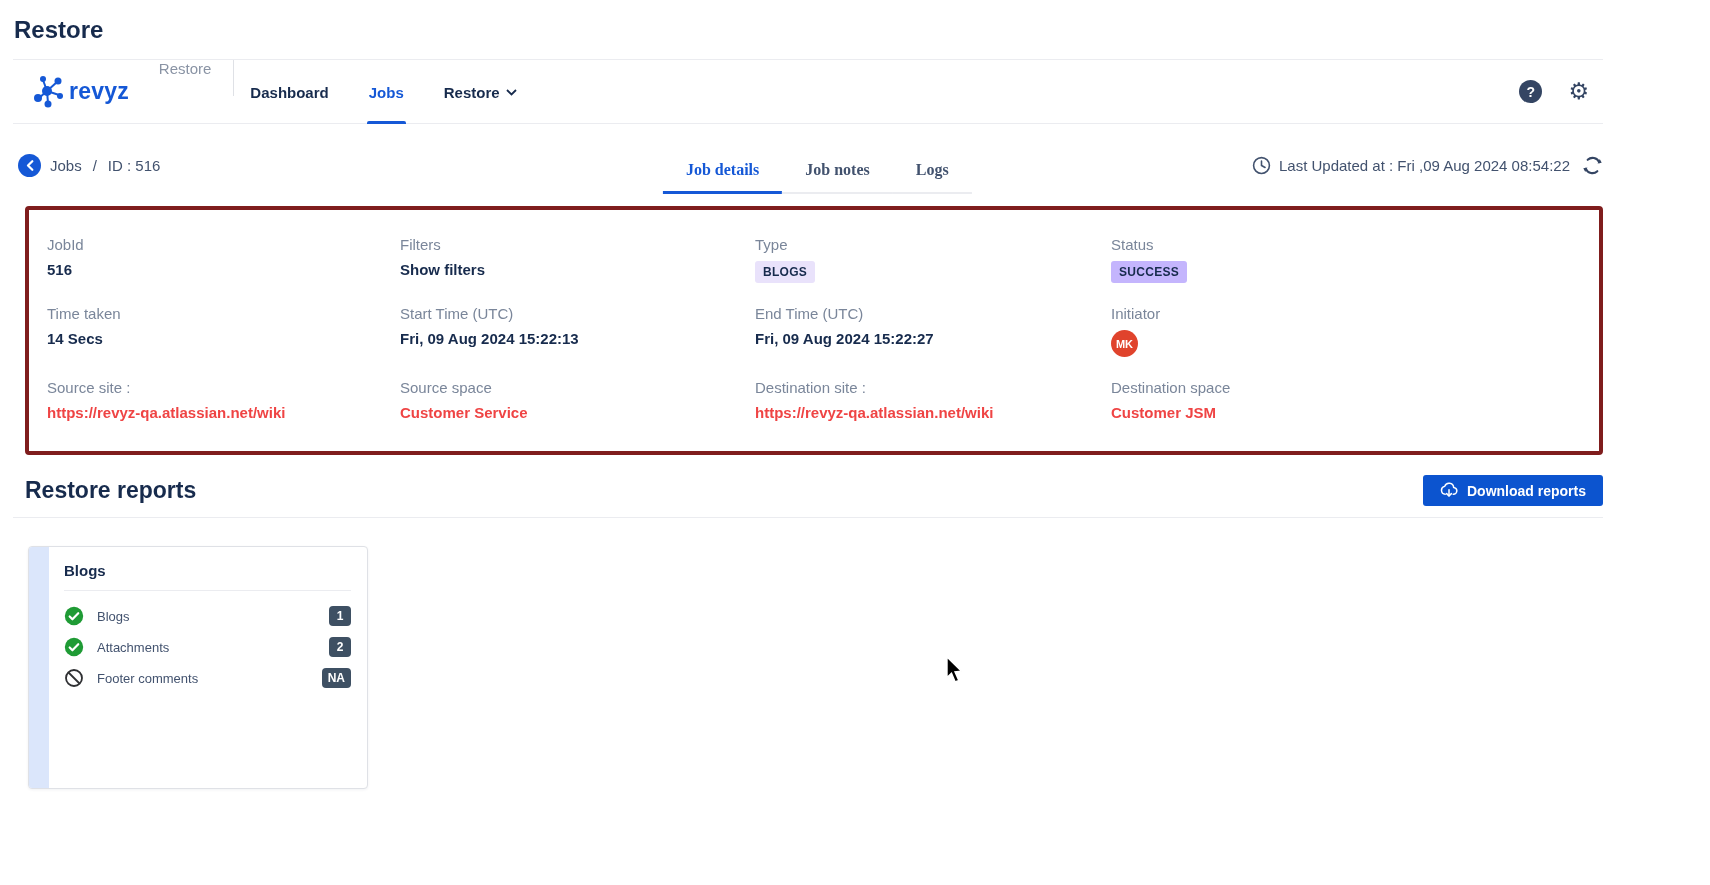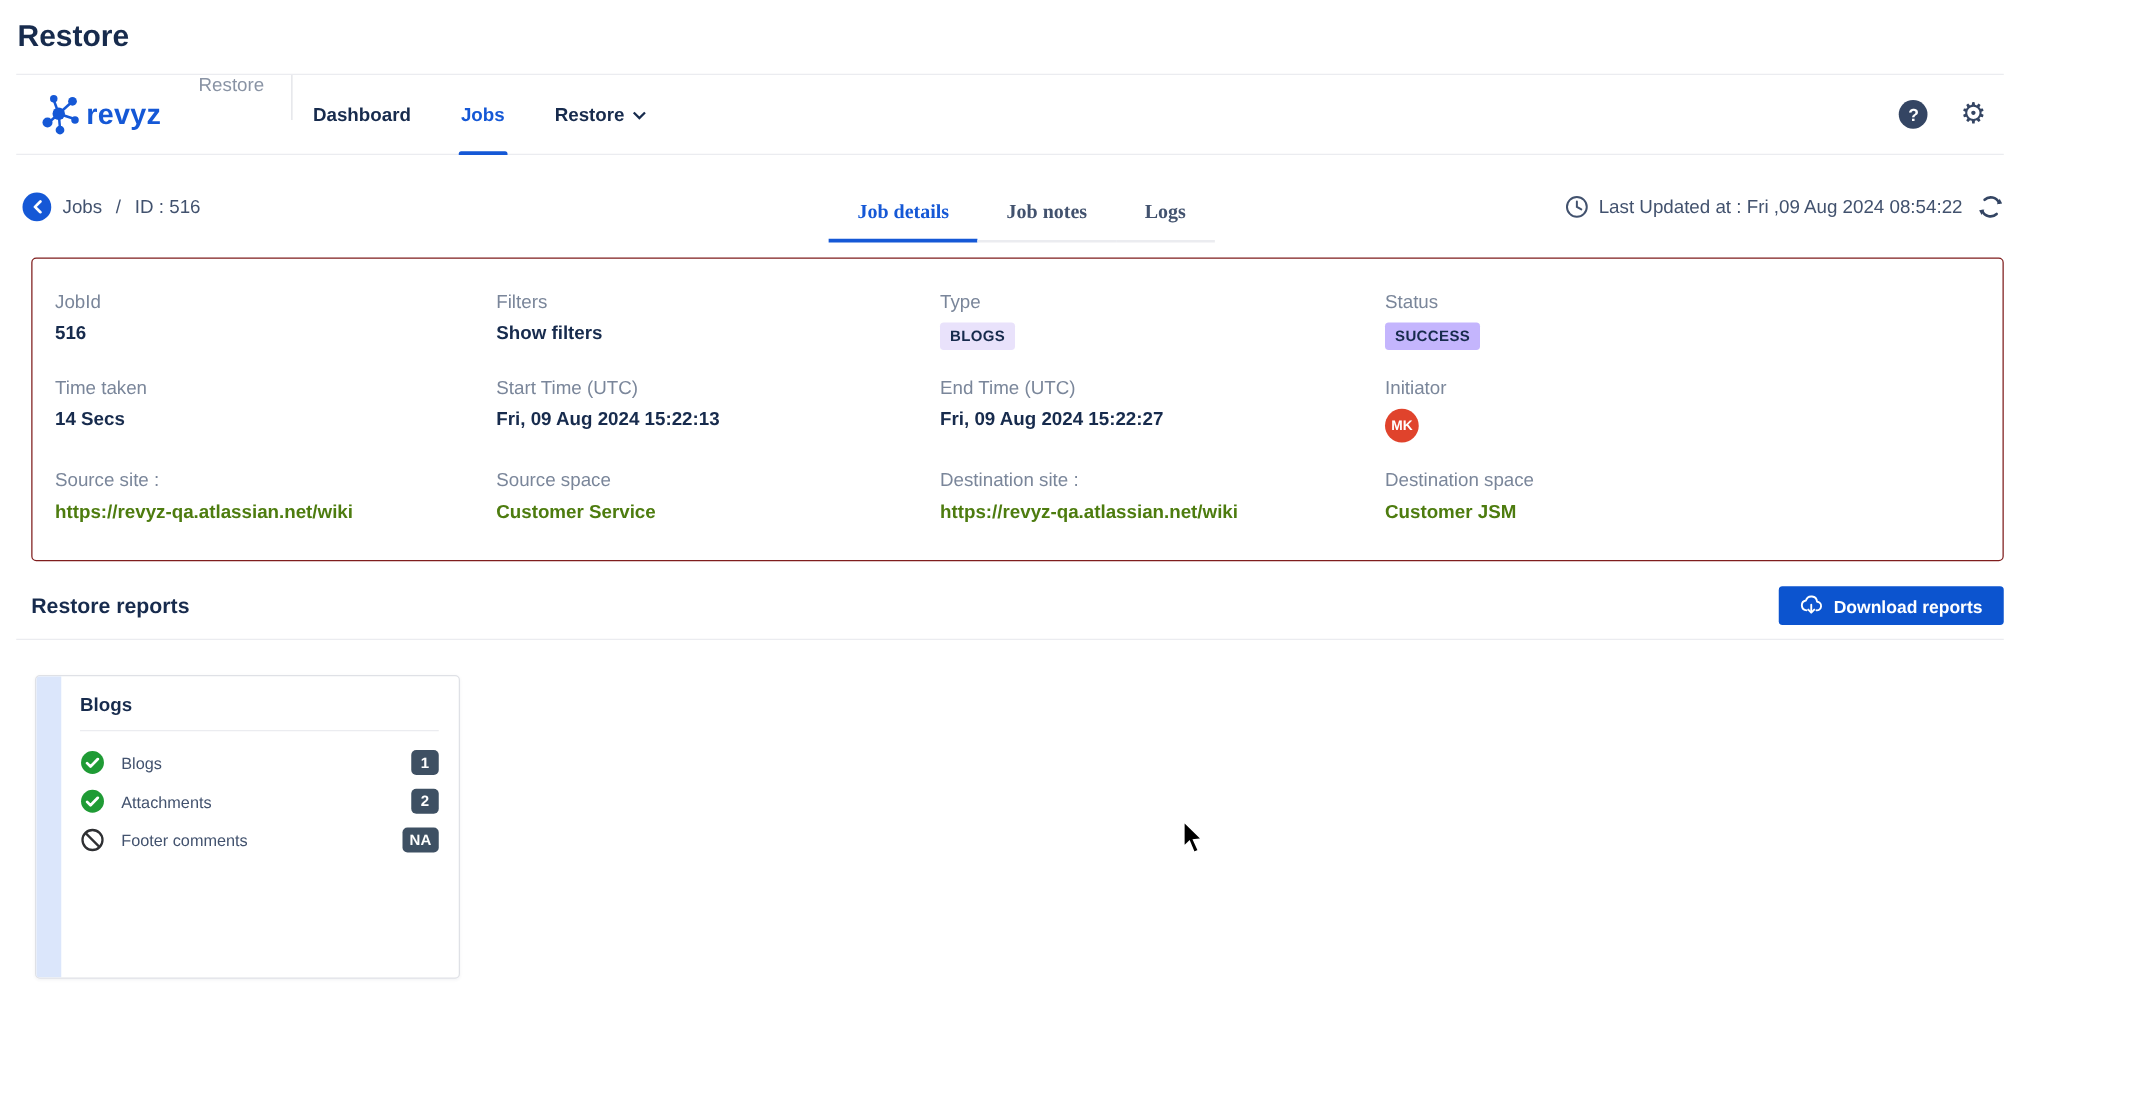--- a/index.html
+++ b/index.html
@@ -53,42 +53,42 @@
   .tab {
     font-size: 16px; font-weight: 700; color: #42526e; padding: 0 23px 13px;
     border-bottom: 2px solid #ebecf0; cursor: pointer; white-space: nowrap;
   }
   .tab.active { color: #1558d6; border-bottom: 3px solid #1558d6; padding-bottom: 12px; }
   .updated { margin-left: auto; display: flex; align-items: center; gap: 8px; font-size: 15px; color: #42526e; }
   .refresh-icon { margin-left: 4px; cursor: pointer; display: flex; }
 
   
   .details-card {
-    border: 1px solid #7f1d1d; border-radius: 4px; background: #fff;
+    border: 4px solid #7f1d1d; border-radius: 4px; background: #fff;
     margin-left: 12px; width: 1578px;
     padding: 26px 0 30px 18px;
     display: grid; grid-template-columns: 353px 355px 356px auto; row-gap: 22px;
   }
   .field-label { font-size: 15px; color: #7a869a; margin-bottom: 8px; }
   .field-value { font-size: 15px; font-weight: 700; color: #172b4d; }
-  .field-value.link { color: #4d7c0f; cursor: pointer; }
+  .field-value.link { color: #ef4444; cursor: pointer; }
   .badge {
     display: inline-block; font-size: 12px; font-weight: 700; color: #172b4d;
     padding: 4px 8px; border-radius: 3px; letter-spacing: .3px;
   }
   .badge.type { background: #e9e2fb; }
   .badge.status { background: #c4b5fd; }
   .avatar {
     width: 27px; height: 27px; border-radius: 50%; background: #e0432c; color: #fff;
     font-size: 11px; font-weight: 700; display: flex; align-items: center; justify-content: center;
   }
 
   
   .reports-header { display: flex; align-items: center; justify-content: space-between; margin-top: 20px; padding-left: 12px; }
-  .reports-title { font-size: 17px; font-weight: 700; color: #172b4d; }
+  .reports-title { font-size: 23px; font-weight: 700; color: #172b4d; }
   .download-btn {
     background: #0c54cf; color: #fff; border: none; border-radius: 3px;
     font-family: "Liberation Sans", sans-serif;
     font-size: 14px; font-weight: 700; padding: 7px 17px;
     display: flex; align-items: center; gap: 9px; cursor: pointer;
   }
   .section-divider { border-bottom: 1px solid #ebecf0; margin-top: 11px; }
 
   
   .report-card {

